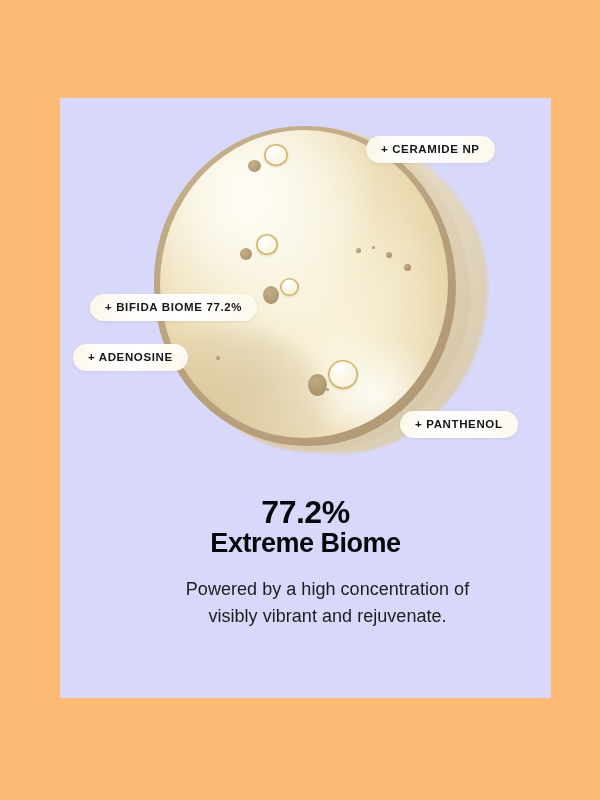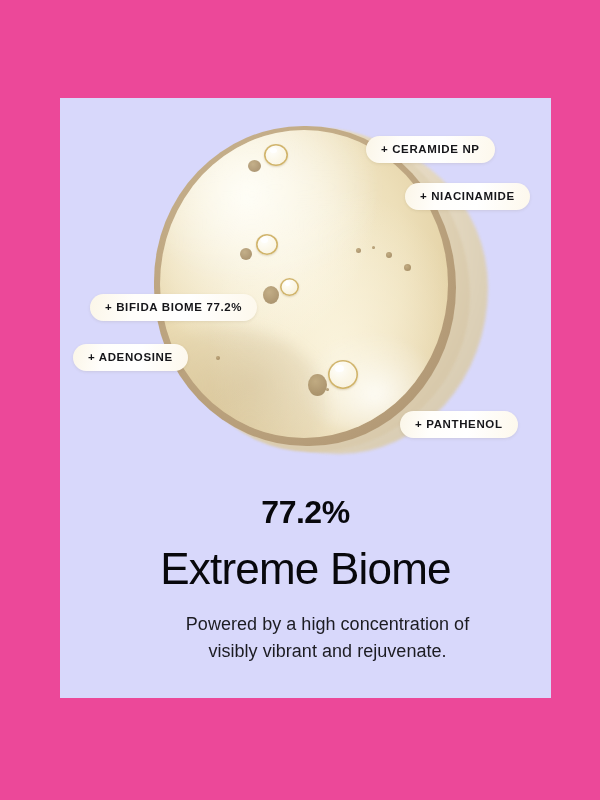--- a/index.html
+++ b/index.html
@@ -13,21 +13,21 @@
     overflow: hidden;
     font-family: "Liberation Sans", sans-serif;
     -webkit-font-smoothing: antialiased;
   }
 
   
   .canvas {
     position: relative;
     width: 600px;
     height: 800px;
-    background: #ec4899;
+    background: #fdba74;
   }
 
   
   .panel {
     position: absolute;
     left: 60px;
     top: 98px;
     width: 491px;
     height: 600px;
     background: #d8d8fb;
@@ -197,26 +197,26 @@
     font-family: "Liberation Sans", sans-serif;
     font-size: 32px;
     font-weight: 700;
     letter-spacing: -.015em;
     color: #08080c;
     line-height: 1.0;
     margin: 0;
   }
   .headline-name {
     font-family: "Liberation Sans", sans-serif;
-    font-size: 44px;
-    font-weight: 400;
+    font-size: 27px;
+    font-weight: 700;
     letter-spacing: -.018em;
     color: #08080c;
     line-height: 1.12;
-    margin: 16px 0 0 0;
+    margin: 0 0 0 0;
   }
   .subcopy {
     margin: 18px 0 0 16px;
     font-family: "Liberation Sans", sans-serif;
     font-size: 18px;
     font-weight: 400;
     color: #1c1c22;
     line-height: 1.48;
     letter-spacing: .002em;
     padding-left: 28px;
@@ -258,23 +258,20 @@
         <div class="speck" style="left:226px; top:122px; width:6px;  height:6px;"></div>
         <div class="speck" style="left:244px; top:134px; width:7px;  height:7px;"></div>
         <div class="speck" style="left:166px; top:258px; width:3px;  height:3px;"></div>
         <div class="speck" style="left:56px;  top:226px; width:4px;  height:4px;"></div>
       </div>
 
       <div class="pill" style="left:306px; top:38px;">
         <span class="pill-label">+ CERAMIDE NP</span>
       </div>
 
-      <div class="pill" style="left:345px; top:85px;">
-        <span class="pill-label">+ NIACINAMIDE</span>
-      </div>
 
       <div class="pill" style="left:30px; top:196px;">
         <span class="pill-label">+ BIFIDA BIOME 77.2%</span>
       </div>
 
       <div class="pill" style="left:13px; top:246px;">
         <span class="pill-label">+ ADENOSINE</span>
       </div>
 
 

